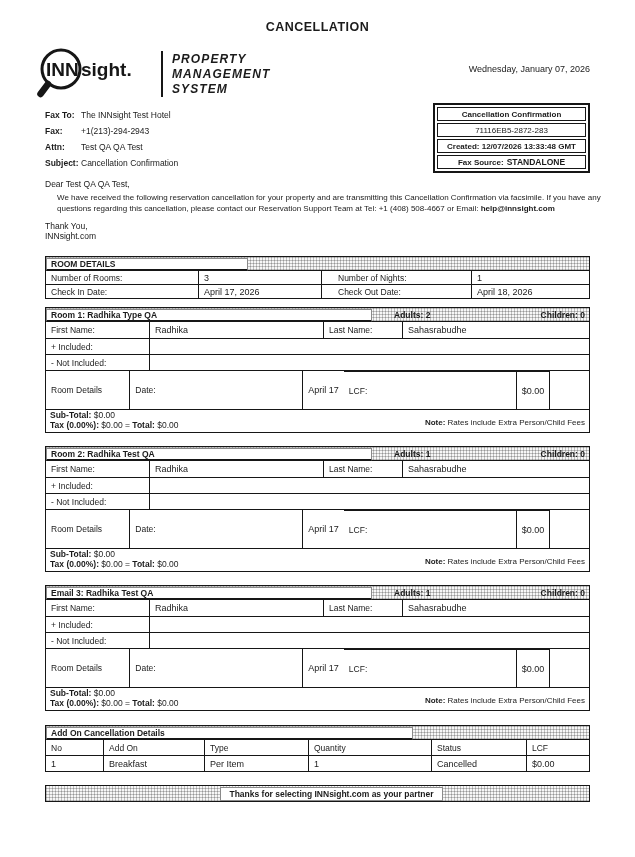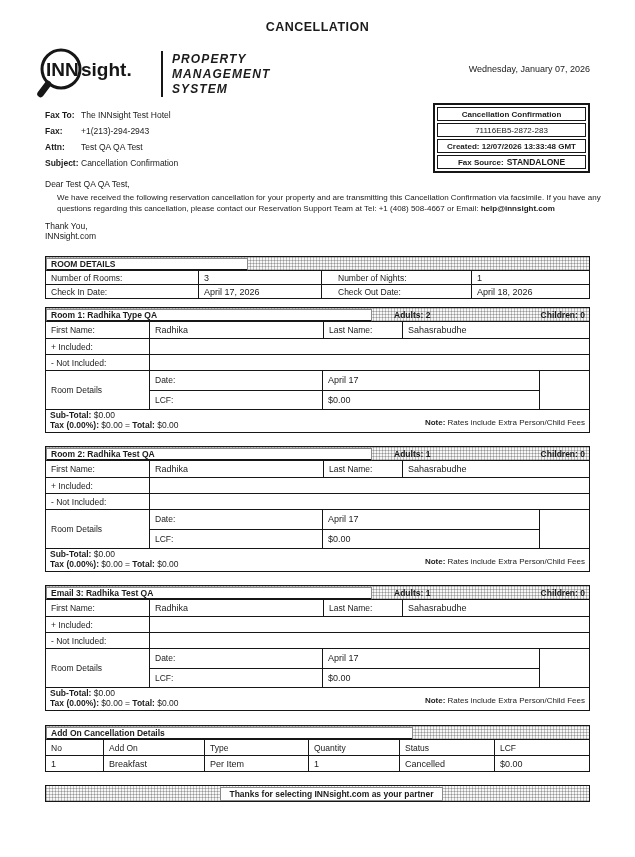--- a/index.html
+++ b/index.html
@@ -52,35 +52,35 @@
 
   .trow{display:flex;border:1px solid #161616;margin-top:-1px;background:#fff;box-sizing:border-box;}
   .cell{box-sizing:border-box;border-left:1px solid #161616;padding:0 5px;display:flex;
     align-items:center;font-size:8.5px;overflow:hidden;white-space:nowrap;}
   .cell:first-child{border-left:none;}
   .cell.v{font-size:9px;}
   .h15{height:15px;} .h17{height:17px;} .h18{height:18px;}
 
   
   .details-row{height:40px;}
-  .rd-mid{flex:1;display:flex;flex-direction:column;border-left:1px solid #161616;}
+  .rd-mid{flex:1;display:flex;flex-direction:row;border-left:1px solid #161616;}
   .rd-sub{flex:1;display:flex;}
   .rd-sub + .rd-sub{border-top:1px solid #161616;}
   .rd-sub .cell:first-child{border-left:none;width:172px;}
   .rd-narrow{width:50px;border-left:1px solid #161616;box-sizing:border-box;}
 
   
   .sub-row{height:24px;justify-content:space-between;align-items:flex-end;padding:2px 4px;}
   .sub-left{font-size:8.5px;line-height:10px;}
   .sub-note{font-size:8px;padding-bottom:3px;}
 
   
   .w103{width:103px;} .w174{width:174px;} .w79{width:79px;}
   .w152{width:152px;} .w123{width:123px;} .w150{width:150px;padding-left:16px;}
-  .w57{width:57px;} .w101{width:101px;} .w104{width:104px;} .w91{width:91px;} .w95{width:95px;}
+  .w57{width:57px;} .w101{width:101px;} .w104{width:104px;} .w91{width:91px;} .w95{width:95px;margin-left:32px;}
   .flex1{flex:1;}
 
   
   .footer-bar{position:absolute;left:45px;top:785px;width:545px;height:17px;border:1px solid #161616;
     box-sizing:border-box;display:flex;align-items:center;justify-content:center;padding-left:28px;}
   .footer-label{background:#fff;border:1px solid #8a8a8a;padding:1px 8px;font-size:8.5px;font-weight:bold;white-space:nowrap;}
 </style>
 </head>
 <body>
 

